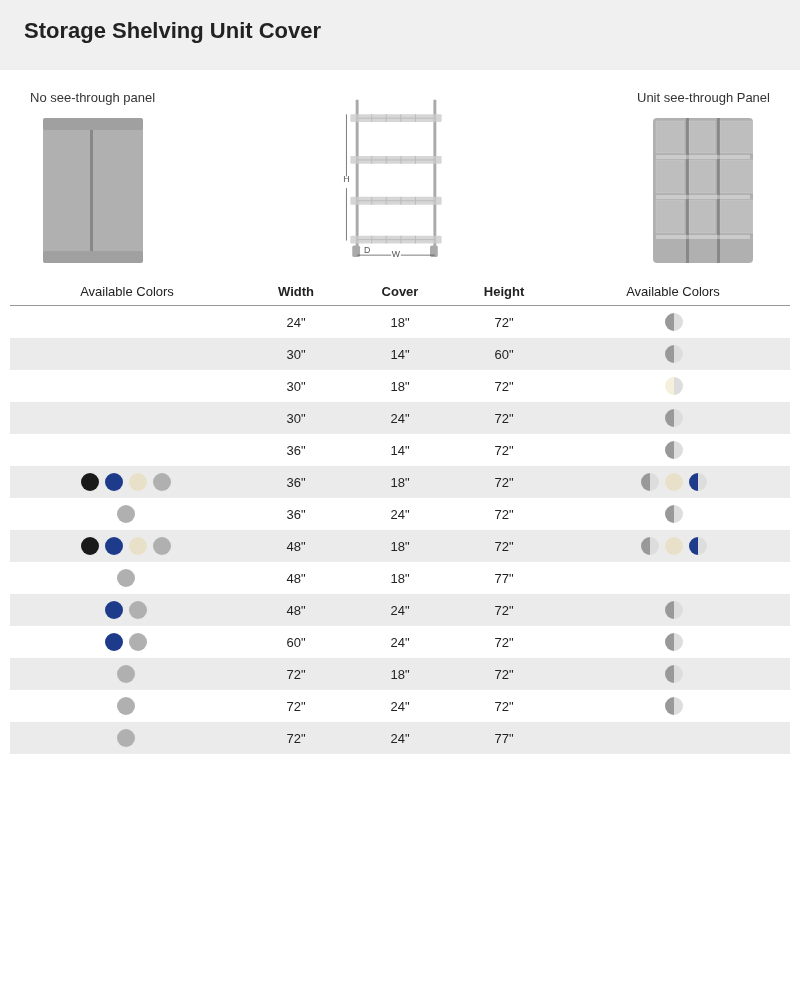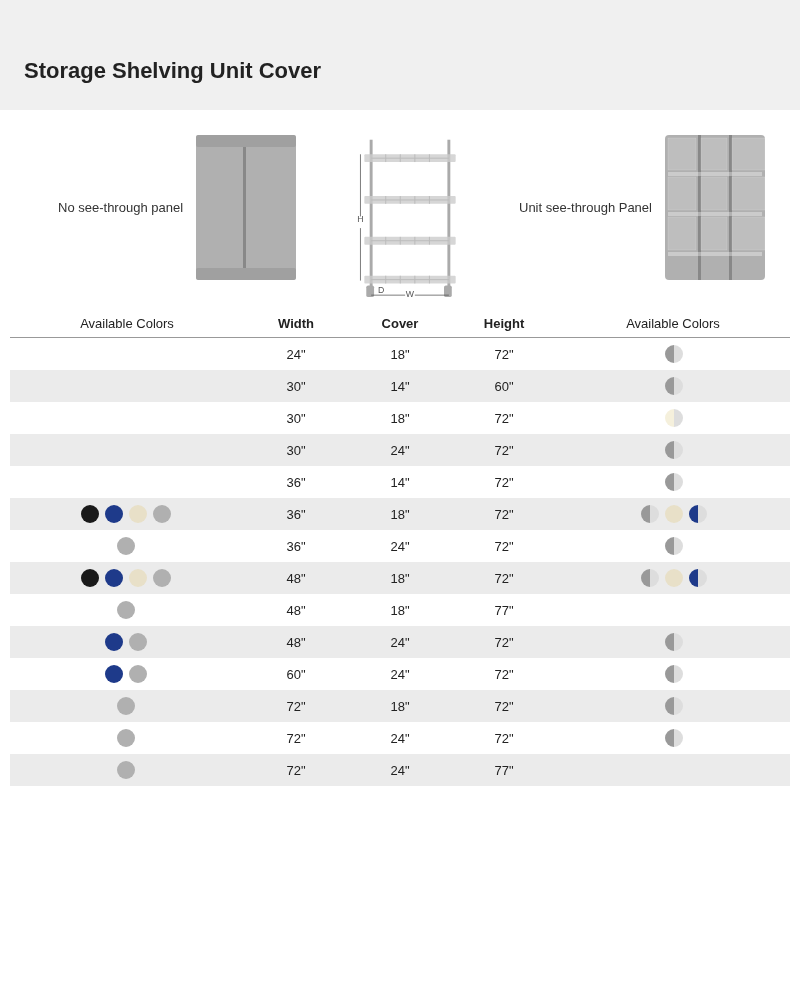--- a/index.html
+++ b/index.html
@@ -12,41 +12,39 @@
       color: #222;
     }
     .header {
       background: #f0f0f0;
       padding: 18px 24px 18px 24px;
     }
     .header h1 {
       font-size: 22px;
       font-weight: bold;
       margin-bottom: 8px;
-      margin-top: 40px;
     }
     .header p {
       font-size: 13px;
       line-height: 1.5;
       color: #333;
       max-width: 740px;
     }
     .diagram-section {
       display: flex;
       align-items: flex-start;
       justify-content: space-between;
       padding: 20px 30px 10px 30px;
       background: #fff;
     }
     .diagram-item {
       display: flex;
-      flex-direction: row;
+      flex-direction: column;
       align-items: center;
       gap: 8px;
-      margin-left: 28px;
     }
     .diagram-label {
       font-size: 13px;
       color: #333;
       text-align: center;
     }
     .shelf-svg {
       width: 130px;
       height: 170px;
     }

